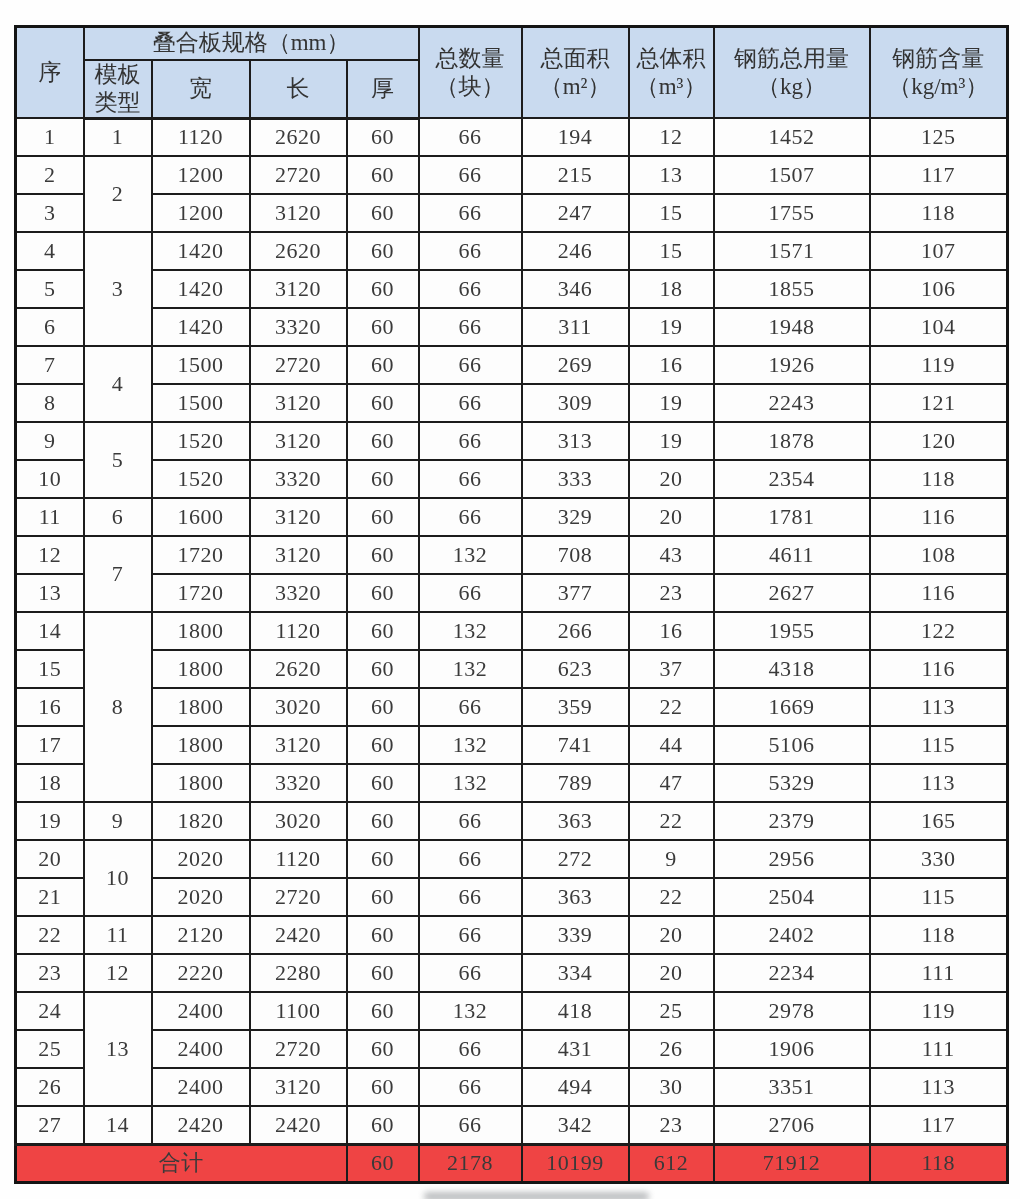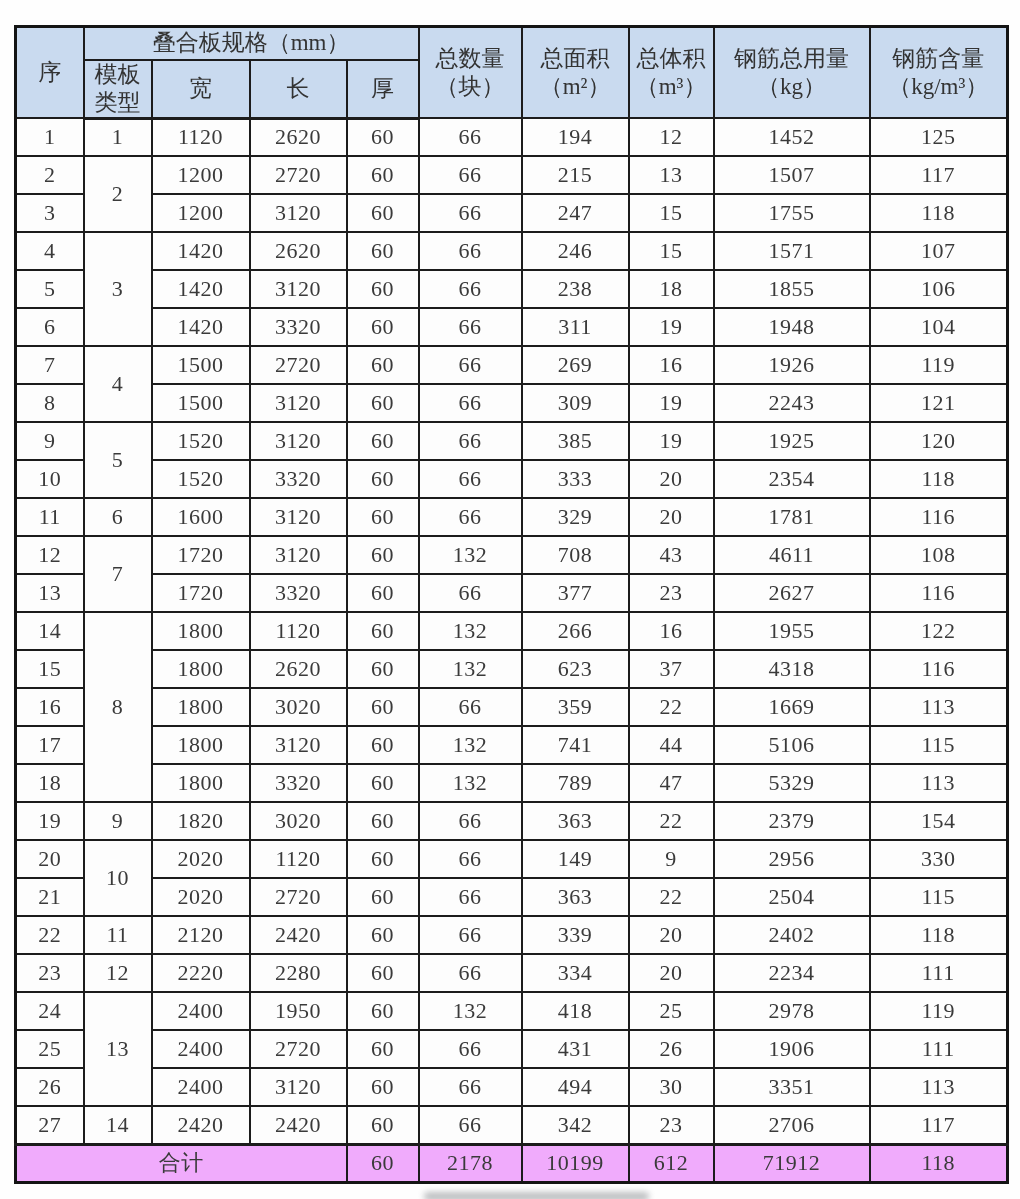--- a/index.html
+++ b/index.html
@@ -46,21 +46,21 @@
   .slab-table thead tr.h-sub th { border-bottom-width: 3px; }
   .slab-table tbody tr { height: 38px; }
   .slab-table tbody td {
     font-size: 22px;
     background: #fdfdfd;
     letter-spacing: 0.5px;
   }
   .slab-table tr.total-row { height: 38px; }
   .slab-table tr.total-row td {
     font-size: 22px;
-    background: #f0abfc;
+    background: #ef4444;
     letter-spacing: 0.5px;
     border-top-width: 3px;
   }
   .smudge {
     position: absolute;
     left: 424px;
     top: 1192px;
     width: 225px;
     height: 9px;
     background: #6f7478;
@@ -156,21 +156,21 @@
           <td>15</td>
           <td>1571</td>
           <td>107</td>
         </tr>
         <tr>
           <td>5</td>
           <td>1420</td>
           <td>3120</td>
           <td>60</td>
           <td>66</td>
-          <td>238</td>
+          <td>346</td>
           <td>18</td>
           <td>1855</td>
           <td>106</td>
         </tr>
         <tr>
           <td>6</td>
           <td>1420</td>
           <td>3320</td>
           <td>60</td>
           <td>66</td>
@@ -202,23 +202,23 @@
           <td>2243</td>
           <td>121</td>
         </tr>
         <tr>
           <td>9</td>
           <td rowspan="2">5</td>
           <td>1520</td>
           <td>3120</td>
           <td>60</td>
           <td>66</td>
-          <td>385</td>
+          <td>313</td>
           <td>19</td>
-          <td>1925</td>
+          <td>1878</td>
           <td>120</td>
         </tr>
         <tr>
           <td>10</td>
           <td>1520</td>
           <td>3320</td>
           <td>60</td>
           <td>66</td>
           <td>333</td>
           <td>20</td>
@@ -319,30 +319,30 @@
         <tr>
           <td>19</td>
           <td>9</td>
           <td>1820</td>
           <td>3020</td>
           <td>60</td>
           <td>66</td>
           <td>363</td>
           <td>22</td>
           <td>2379</td>
-          <td>154</td>
+          <td>165</td>
         </tr>
         <tr>
           <td>20</td>
           <td rowspan="2">10</td>
           <td>2020</td>
           <td>1120</td>
           <td>60</td>
           <td>66</td>
-          <td>149</td>
+          <td>272</td>
           <td>9</td>
           <td>2956</td>
           <td>330</td>
         </tr>
         <tr>
           <td>21</td>
           <td>2020</td>
           <td>2720</td>
           <td>60</td>
           <td>66</td>
@@ -372,21 +372,21 @@
           <td>66</td>
           <td>334</td>
           <td>20</td>
           <td>2234</td>
           <td>111</td>
         </tr>
         <tr>
           <td>24</td>
           <td rowspan="3">13</td>
           <td>2400</td>
-          <td>1950</td>
+          <td>1100</td>
           <td>60</td>
           <td>132</td>
           <td>418</td>
           <td>25</td>
           <td>2978</td>
           <td>119</td>
         </tr>
         <tr>
           <td>25</td>
           <td>2400</td>

